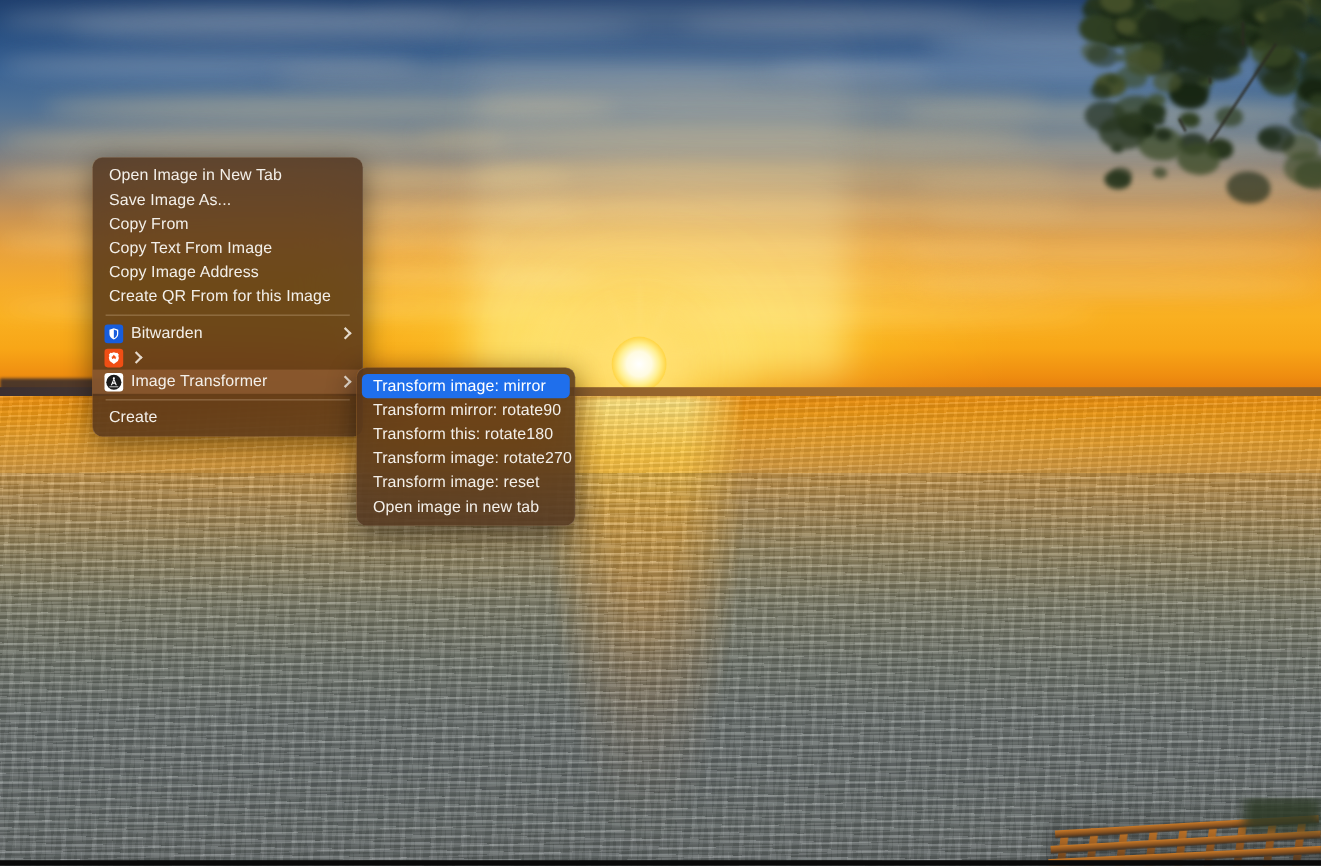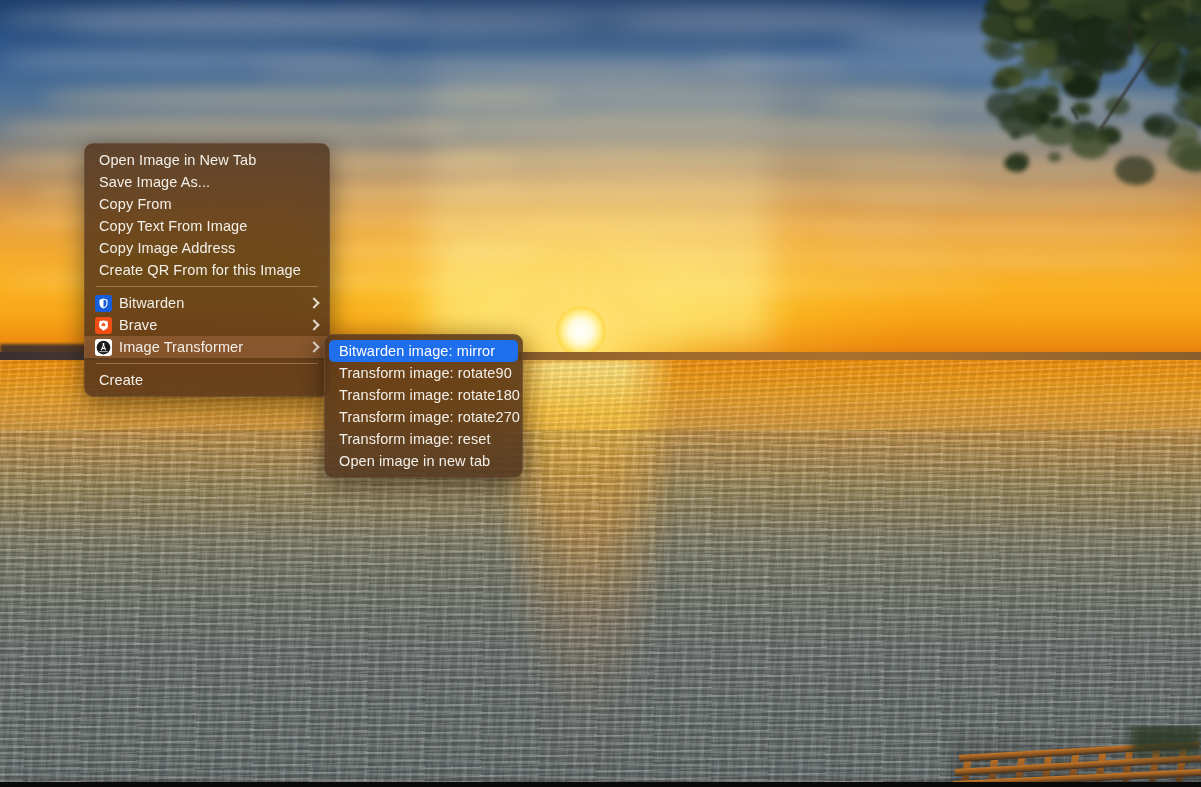--- a/index.html
+++ b/index.html
@@ -627,21 +627,20 @@
         </span>
         <span class="label">Bitwarden</span>
         <span class="chev"></span>
       </div>
       <div class="mi with-icon">
         <span class="ico ico-brave">
           <svg width="13" height="13" viewBox="0 0 24 24">
             <path fill="#fff" d="M12 2.2 8.3 3.6 6.1 3l-1.4 2.1-1.1 1 .9 2.3-1 3.3 1.6 5.1L12 21.8l6.9-4.9 1.6-5.1-1-3.3.9-2.3-1.1-1L17.9 3l-2.2.6L12 2.2zm0 4.1 2.3 3.1 2.2.7-1.7 1.4.6 2.4-3.4-1.6-3.4 1.6.6-2.4-1.7-1.4 2.2-.7L12 6.3z"></path>
           </svg>
         </span>
-        <span class="label">Brave</span>
         <span class="chev"></span>
       </div>
       <div class="mi with-icon hl-brown">
         <span class="ico ico-imgtrans">
           <svg width="15" height="15" viewBox="0 0 24 24">
             <circle cx="12" cy="12" r="11" fill="#1a1a1a"></circle>
             <path fill="#fff" d="M12 4.6c-.9 0-1.6.7-1.6 1.6 0 .6.3 1.1.8 1.4l-3.6 8.6h1.8l.8-2h3.6l.8 2h1.8l-3.6-8.6c.5-.3.8-.8.8-1.4 0-.9-.7-1.6-1.6-1.6zm0 4.9 1.2 3h-2.4l1.2-3z"></path>
             <path fill="none" stroke="#fff" stroke-width="1.1" d="M5.5 18.6h13"></path>
           </svg>
         </span>
@@ -649,27 +648,27 @@
         <span class="chev"></span>
       </div>
       <div class="sep"></div>
       <div class="mi">
         <span class="label">Create</span>
       </div>
     </div>
 
   <div class="menu" id="sub-menu">
       <div class="mi hl-blue">
-        <span class="label">Bitwarden image: mirror</span>
-      </div>
-      <div class="mi">
-        <span class="label">Transform image: rotate90</span>
-      </div>
-      <div class="mi">
-        <span class="label">Transform image: rotate180</span>
+        <span class="label">Transform image: mirror</span>
+      </div>
+      <div class="mi">
+        <span class="label">Transform mirror: rotate90</span>
+      </div>
+      <div class="mi">
+        <span class="label">Transform this: rotate180</span>
       </div>
       <div class="mi">
         <span class="label">Transform image: rotate270</span>
       </div>
       <div class="mi">
         <span class="label">Transform image: reset</span>
       </div>
       <div class="mi">
         <span class="label">Open image in new tab</span>
       </div>

